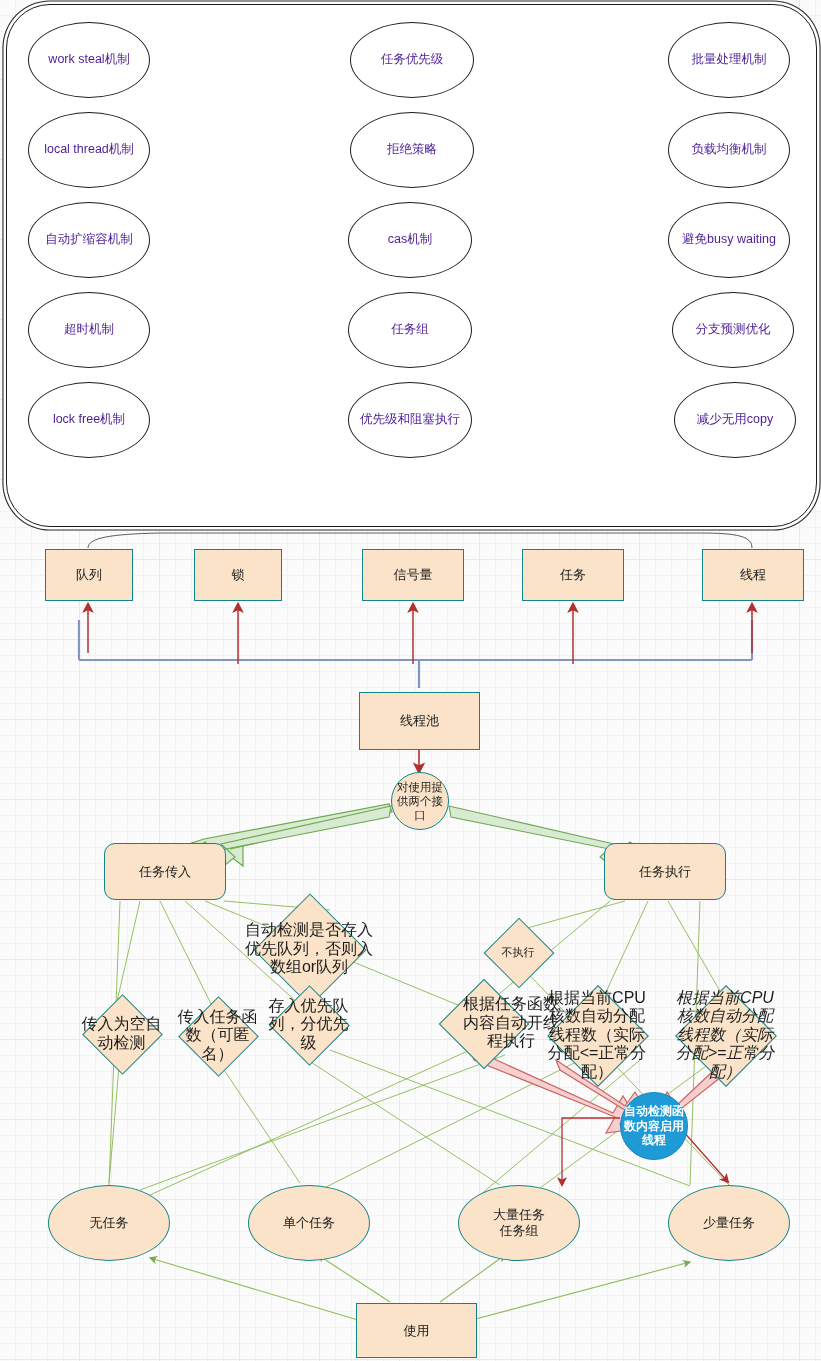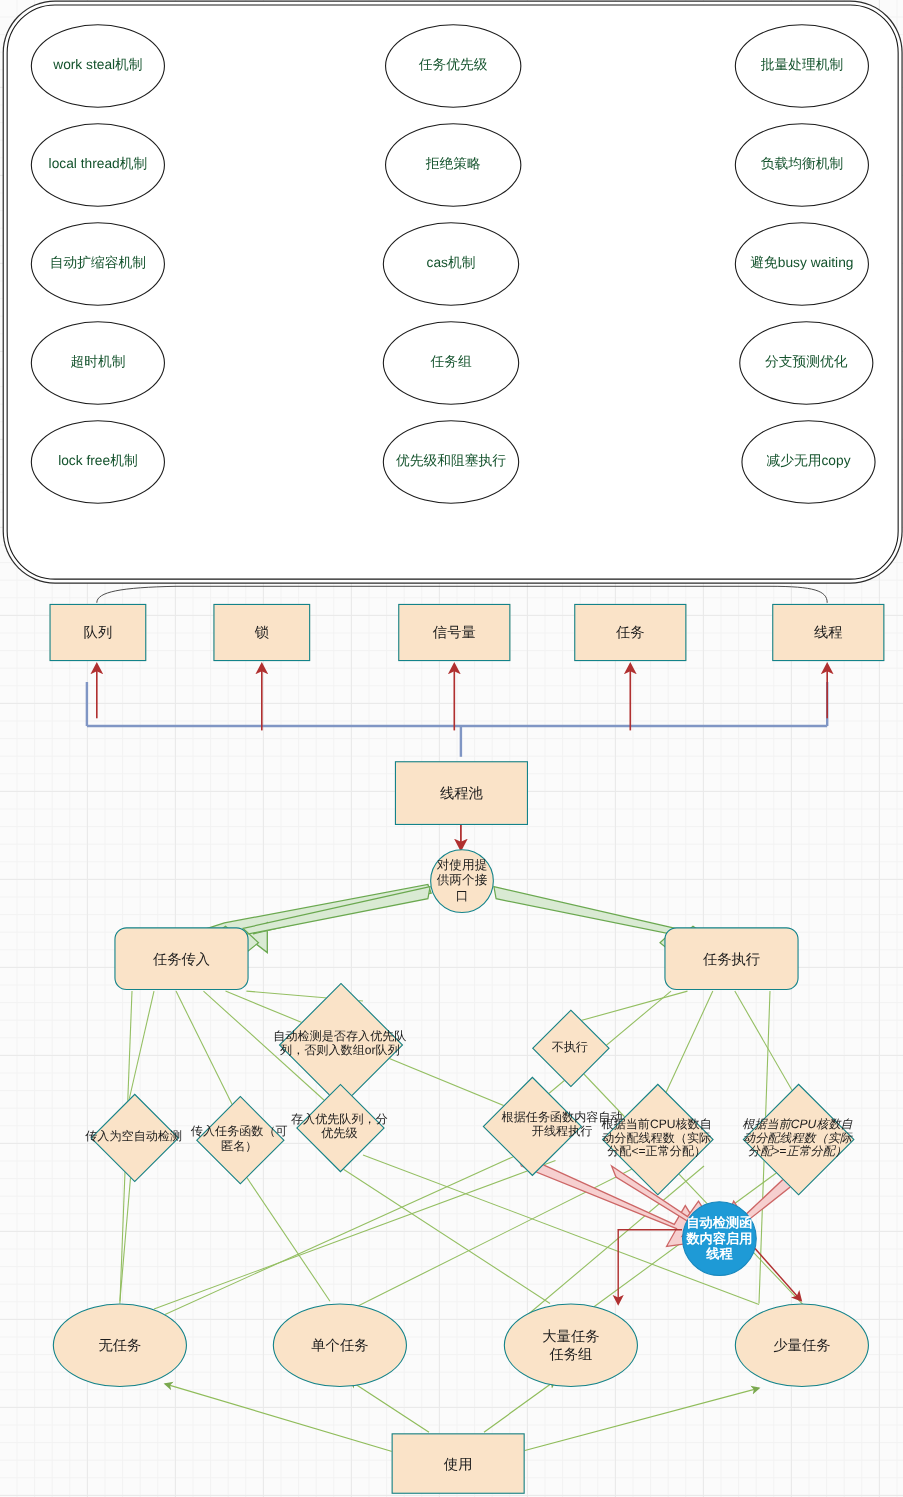--- a/index.html
+++ b/index.html
@@ -30,21 +30,21 @@
 
   
   .container-box{
     position:absolute;left:6px;top:4px;width:809px;height:521px;
     border:1.2px solid #1a1a1a;border-radius:44px;background:#ffffff;
     box-shadow:0 0 0 2.5px #ffffff, 0 0 0 3.6px #2b2b2b;
     z-index:2;
   }
   .ell-plain{
     border:1.1px solid #1d1d1d;border-radius:50%;background:#ffffff;
-    color:#14532d;font-size:12.5px;z-index:3;
+    color:#4c1d95;font-size:12.5px;z-index:3;
   }
   
   .rect{
     background:#fae3c8;border:1.6px solid #13838a;color:#1c1c1c;font-size:13px;
   }
   .rrect{
     background:#fae3c8;border:1.6px solid #13838a;border-radius:11px;
     color:#1c1c1c;font-size:13px;
   }
   .circ{
@@ -61,21 +61,21 @@
   }
   .diamond-wrap{position:absolute;z-index:3;}
   .diamond-wrap .dshape{
     position:absolute;left:0;top:0;width:100%;height:100%;
     background:#fae3c8;border:1.4px solid #13838a;
     transform:rotate(45deg);
   }
   .diamond-wrap .dtext{
     position:absolute;left:-26px;top:0;width:calc(100% + 52px);height:100%;
     display:flex;align-items:center;justify-content:center;text-align:center;
-    font-size:11px;color:#1c1c1c;line-height:1.15;z-index:2;
+    font-size:16px;color:#1c1c1c;line-height:1.15;z-index:2;
   }
 </style>
 </head>
 <body>
 
 <div id="grid"></div>
 
 <svg id="svg-layer" viewBox="0 0 821 1361" xmlns="http://www.w3.org/2000/svg">
   <defs>
     <marker id="redArrow" markerWidth="9" markerHeight="9" refX="6" refY="4.5" orient="auto" markerUnits="strokeWidth">

